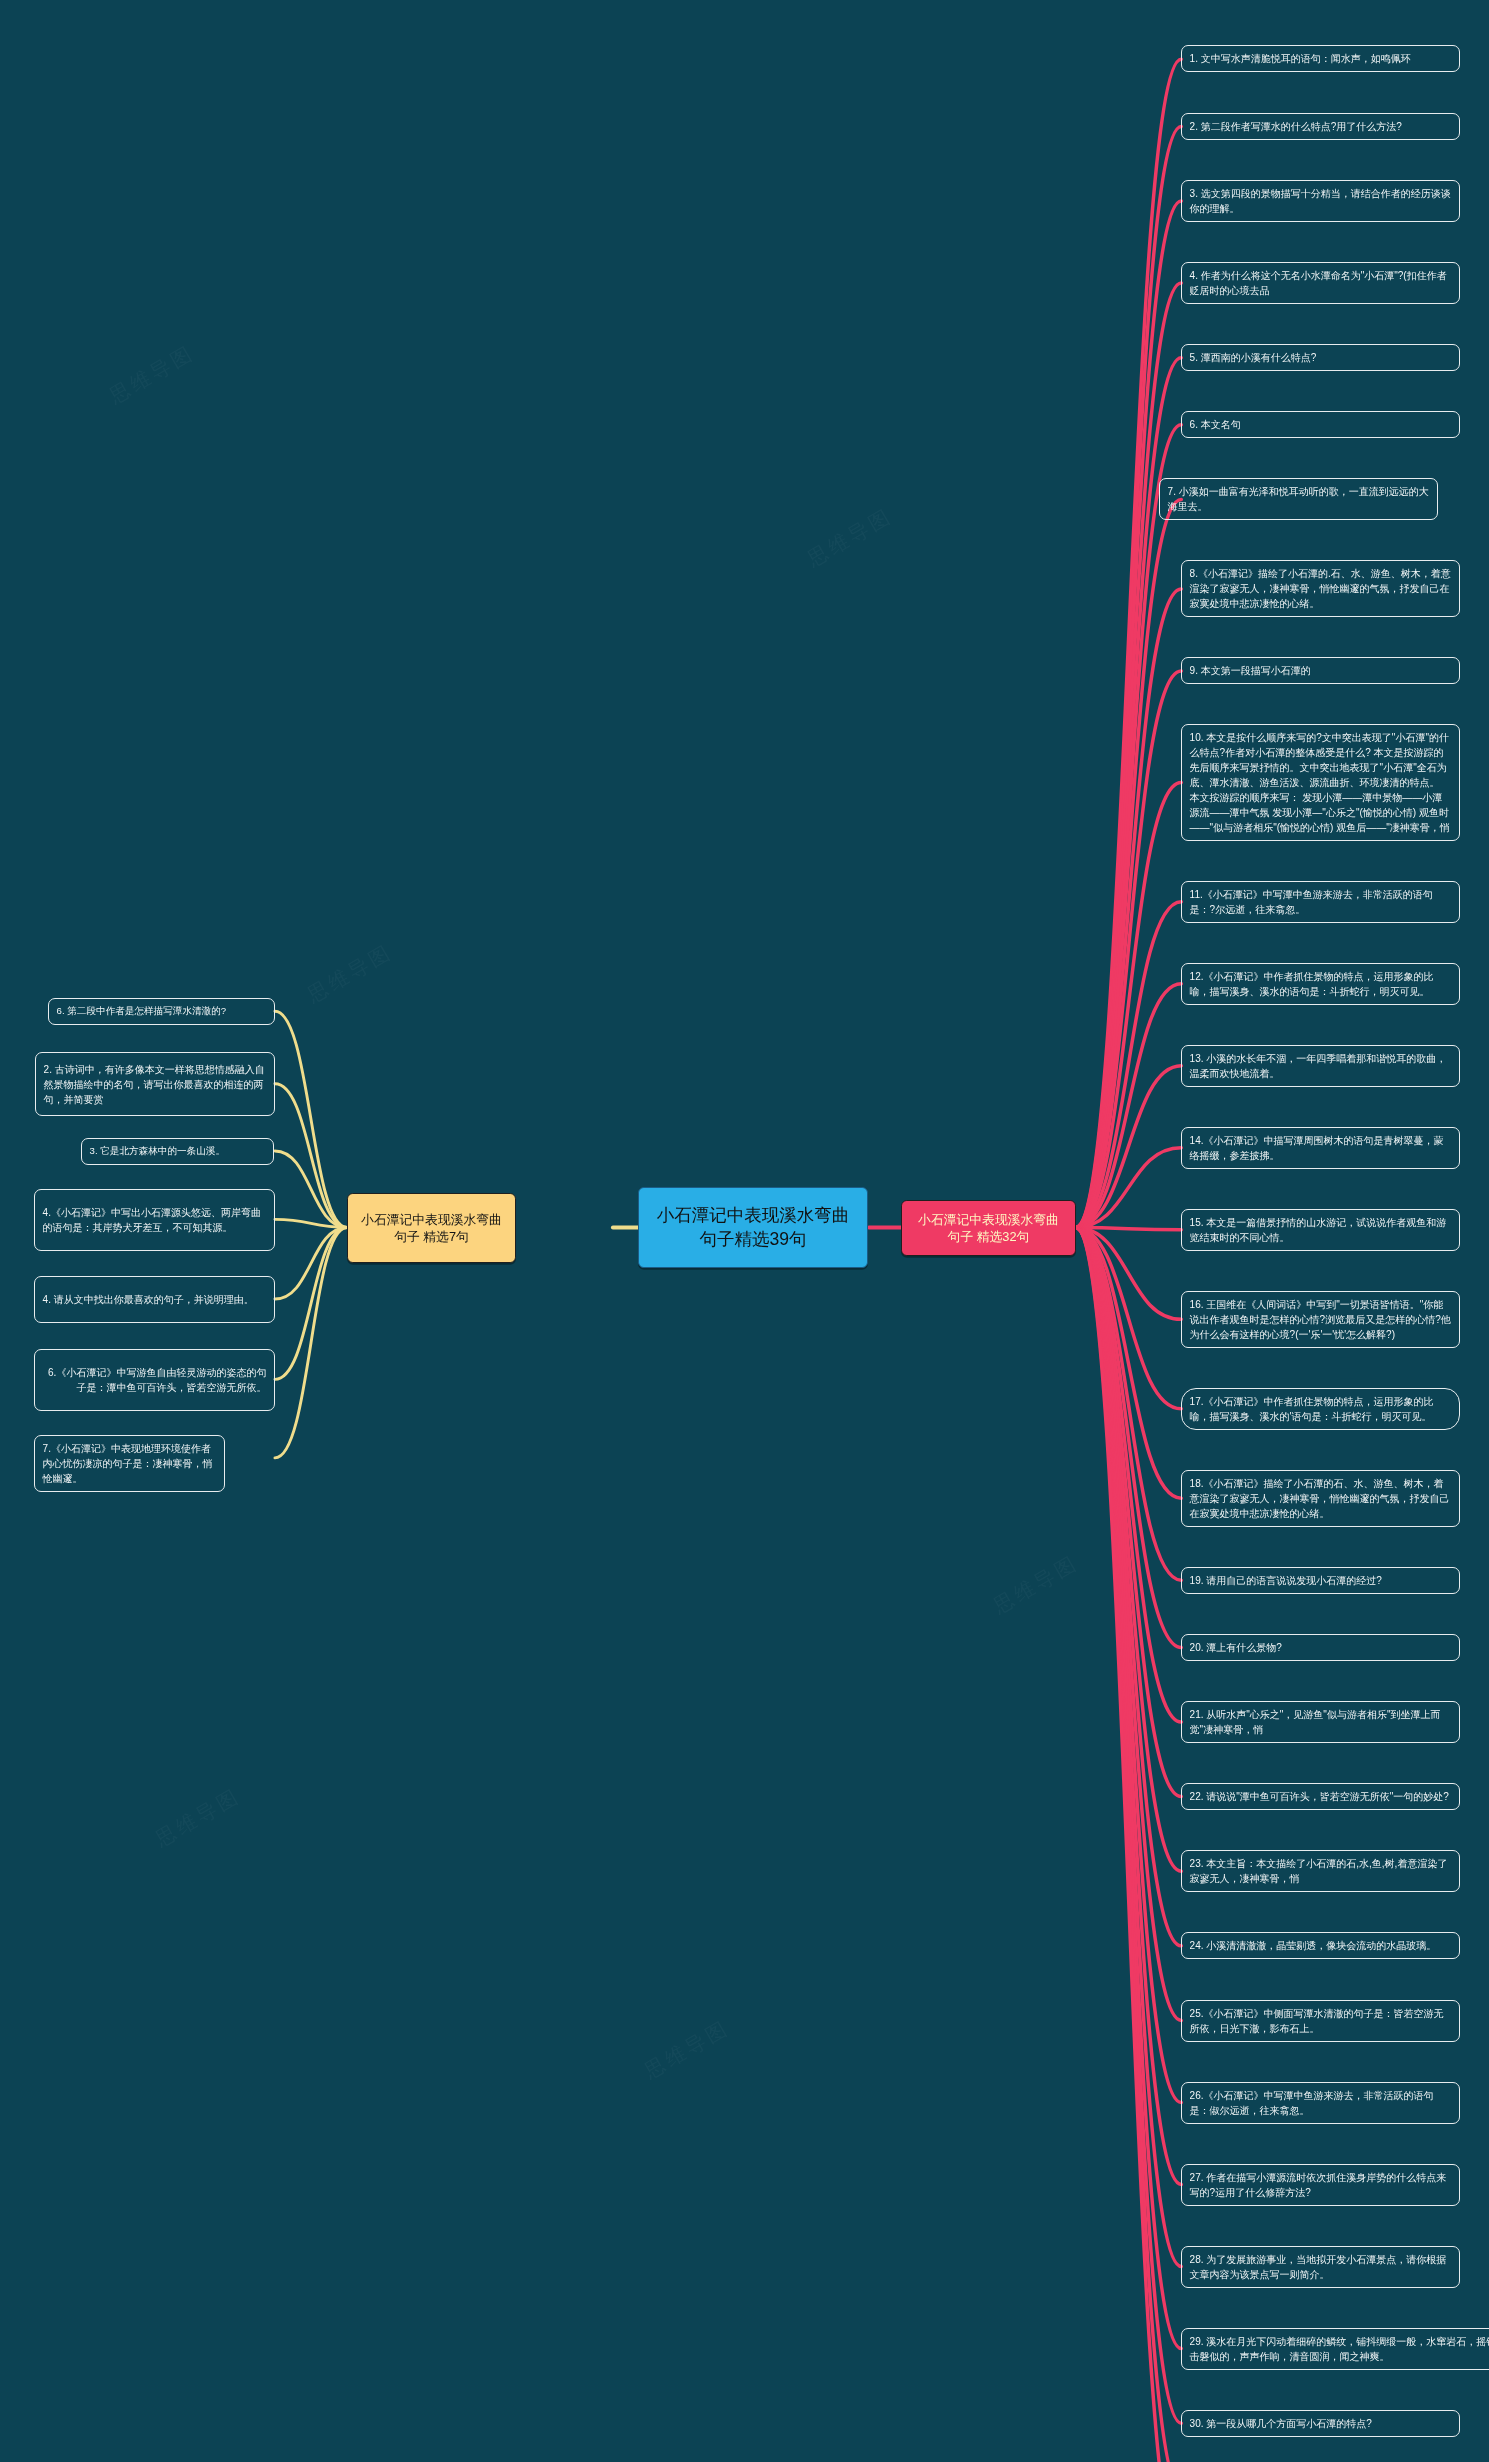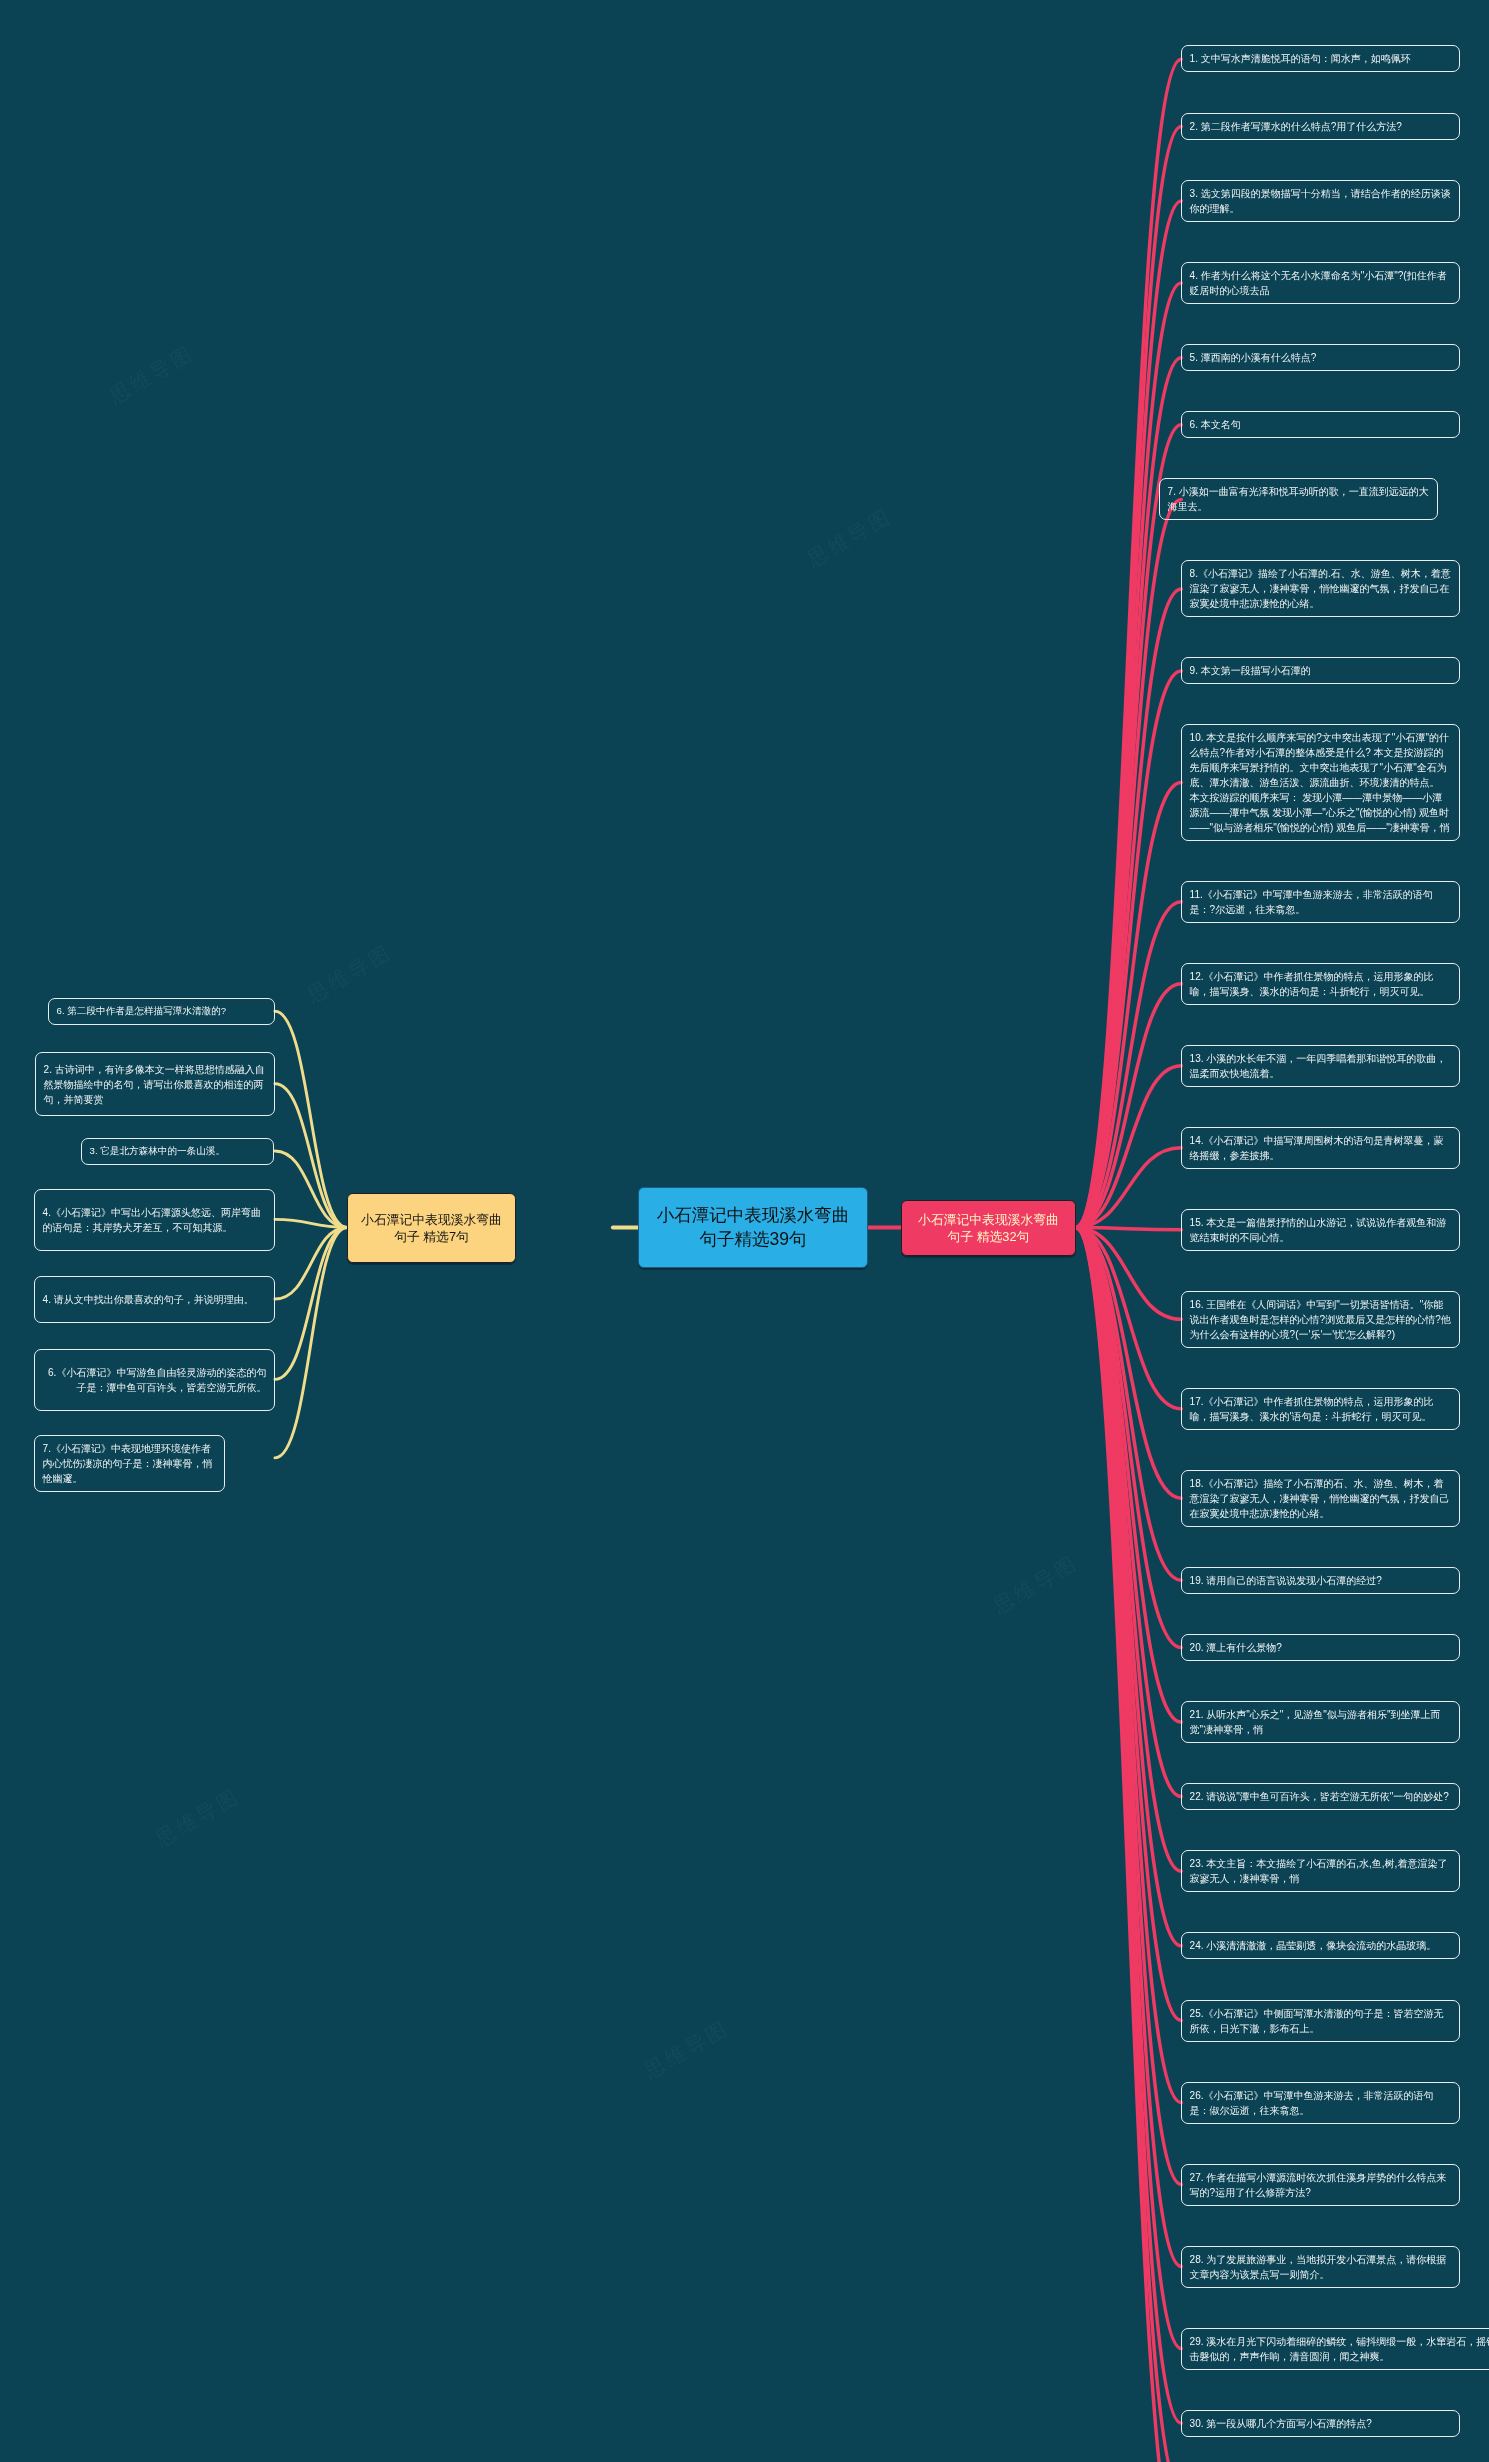--- a/index.html
+++ b/index.html
@@ -190,21 +190,21 @@
       </div>
       <div class="leaf" style="left: 1181px; top: 1127px; width: 279px;">
         <span>14.《小石潭记》中描写潭周围树木的语句是青树翠蔓，蒙络摇缀，参差披拂。</span>
       </div>
       <div class="leaf" style="left: 1181px; top: 1209px; width: 279px;">
         <span>15. 本文是一篇借景抒情的山水游记，试说说作者观鱼和游览结束时的不同心情。</span>
       </div>
       <div class="leaf" style="left: 1181px; top: 1291px; width: 279px;">
         <span>16. 王国维在《人间词话》中写到"一切景语皆情语。"你能说出作者观鱼时是怎样的心情?浏览最后又是怎样的心情?他为什么会有这样的心境?(一'乐'一'忧'怎么解释?)</span>
       </div>
-      <div class="leaf" style="left: 1181px; top: 1388px; width: 279px;">
+      <div class="leaf" style="left: 1181px; top: 1388px; width: 279px; border-radius: 15px;">
         <span>17.《小石潭记》中作者抓住景物的特点，运用形象的比喻，描写溪身、溪水的'语句是：斗折蛇行，明灭可见。</span>
       </div>
       <div class="leaf" style="left: 1181px; top: 1470px; width: 279px;">
         <span>18.《小石潭记》描绘了小石潭的石、水、游鱼、树木，着意渲染了寂寥无人，凄神寒骨，悄怆幽邃的气氛，抒发自己在寂寞处境中悲凉凄怆的心绪。</span>
       </div>
       <div class="leaf" style="left: 1181px; top: 1567px; width: 279px;">
         <span>19. 请用自己的语言说说发现小石潭的经过?</span>
       </div>
       <div class="leaf" style="left: 1181px; top: 1634px; width: 279px;">
         <span>20. 潭上有什么景物?</span>

